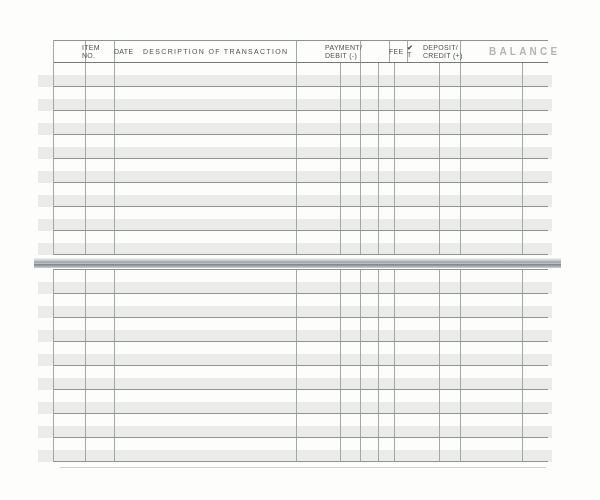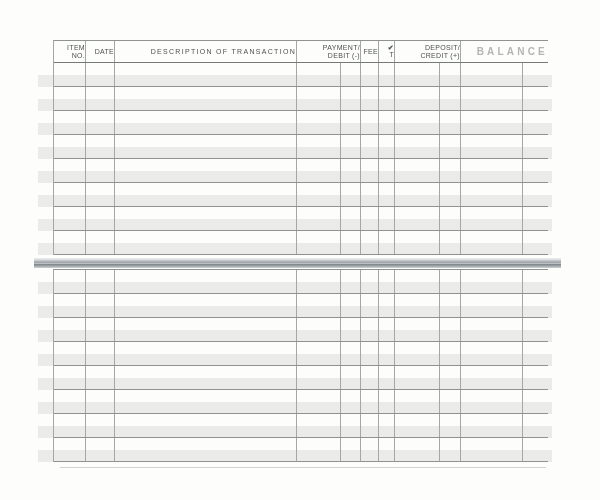--- a/index.html
+++ b/index.html
@@ -21,22 +21,22 @@
   .stripes{position:absolute;left:38px;width:514px;height:192px;
     background:repeating-linear-gradient(to bottom,transparent 0px,transparent 12px,var(--stripe) 12px,var(--stripe) 24px);}
   .stripes.top{top:63px;}
   .stripes.bottom{top:270px;}
 
   .table{position:absolute;left:53px;width:495px;border-left:1px solid var(--grid-v);border-top:1px solid var(--grid-h);}
   .table.top{top:40px;height:215px;}
   .table.bottom{top:269px;height:193px;}
 
   .header-row{display:grid;grid-template-columns:var(--hcols);height:22px;border-bottom:1px solid var(--header-line);}
-  .hcell{border-right:1px solid var(--grid-v);display:flex;flex-direction:column;align-items:flex-end;justify-content:center;
-    color:var(--header-text);font-size:7px;line-height:7.5px;text-align:center;letter-spacing:.3px;white-space:nowrap;}
+  .hcell{border-right:1px solid var(--grid-v);display:flex;flex-direction:column;align-items:flex-start;justify-content:center;
+    color:var(--header-text);font-size:7px;line-height:7.5px;text-align:center;letter-spacing:.3px;white-space:nowrap;margin-left:28px;}
   .hcell:last-child{border-right:none;}
   .hcell .desc-label{letter-spacing:1.3px;}
   .hcell.balance{color:var(--balance-text);font-size:10px;letter-spacing:3.2px;font-weight:bold;}
   .hcell .check-mark{font-size:7px;line-height:6px;font-weight:bold;}
 
   .rrow{display:grid;grid-template-columns:var(--cols);height:24px;border-bottom:1px solid var(--grid-h);}
   .cell{border-right:1px solid var(--grid-v);}
   .cell.c-balance-cents{border-right:none;}
 
   

